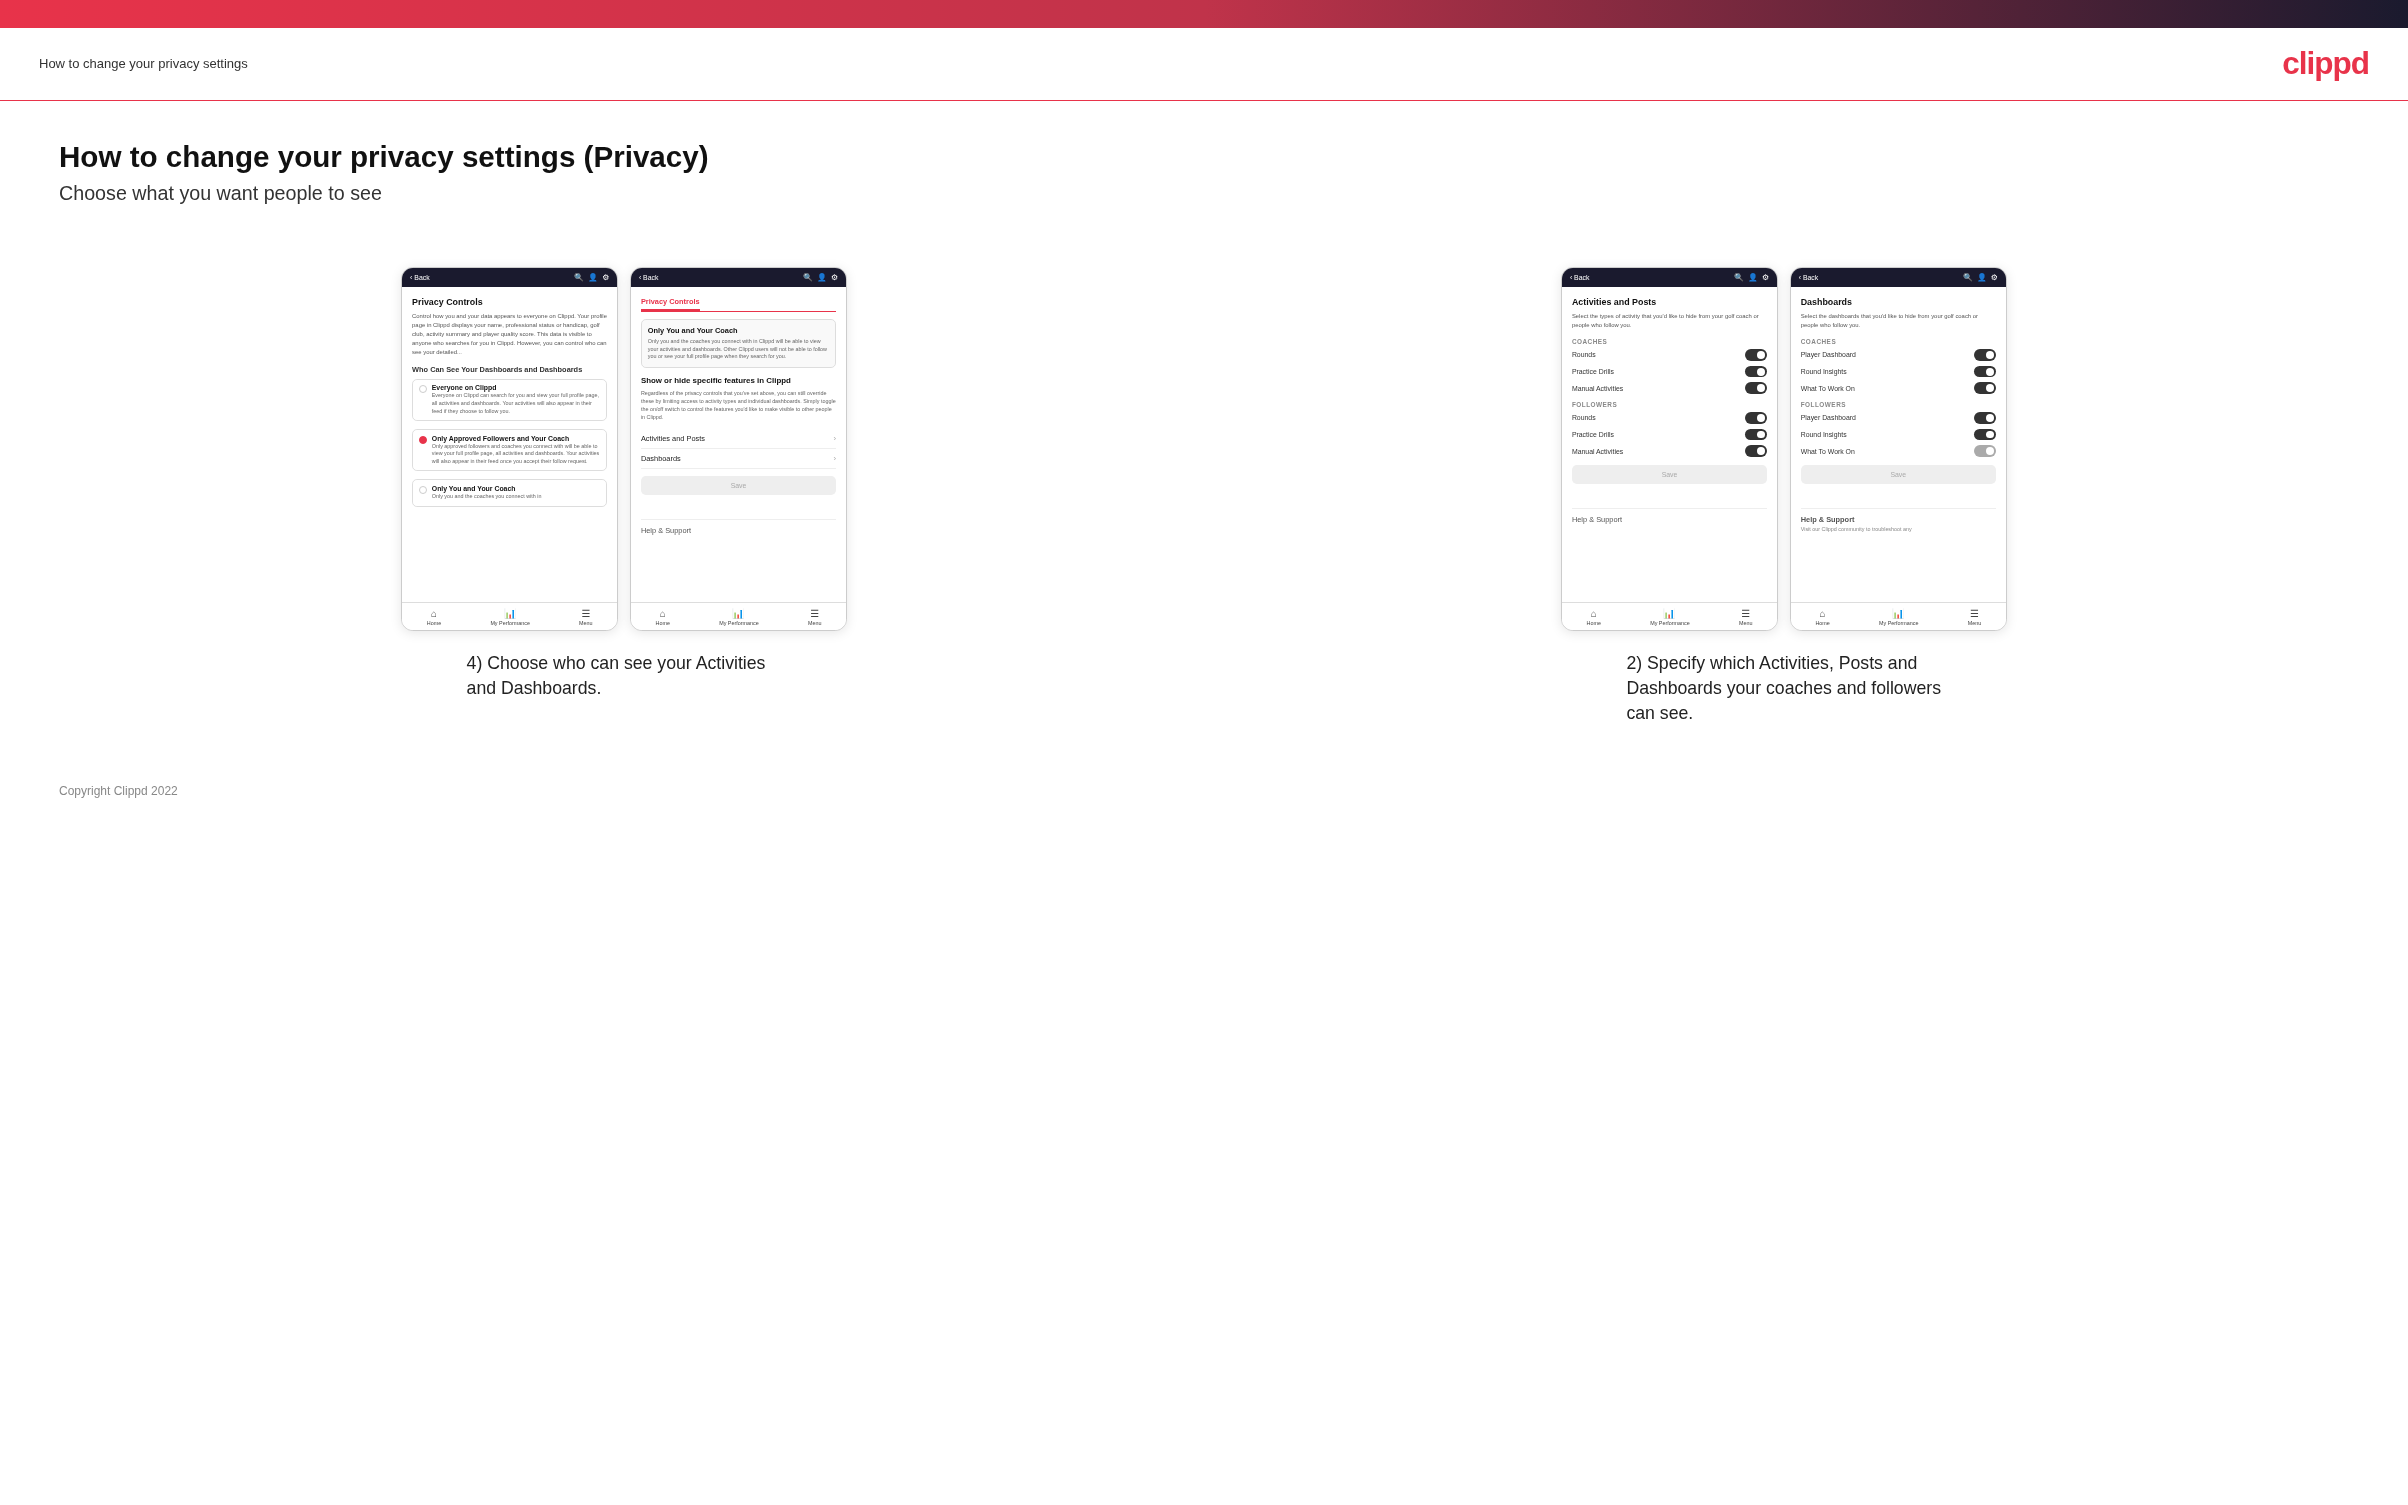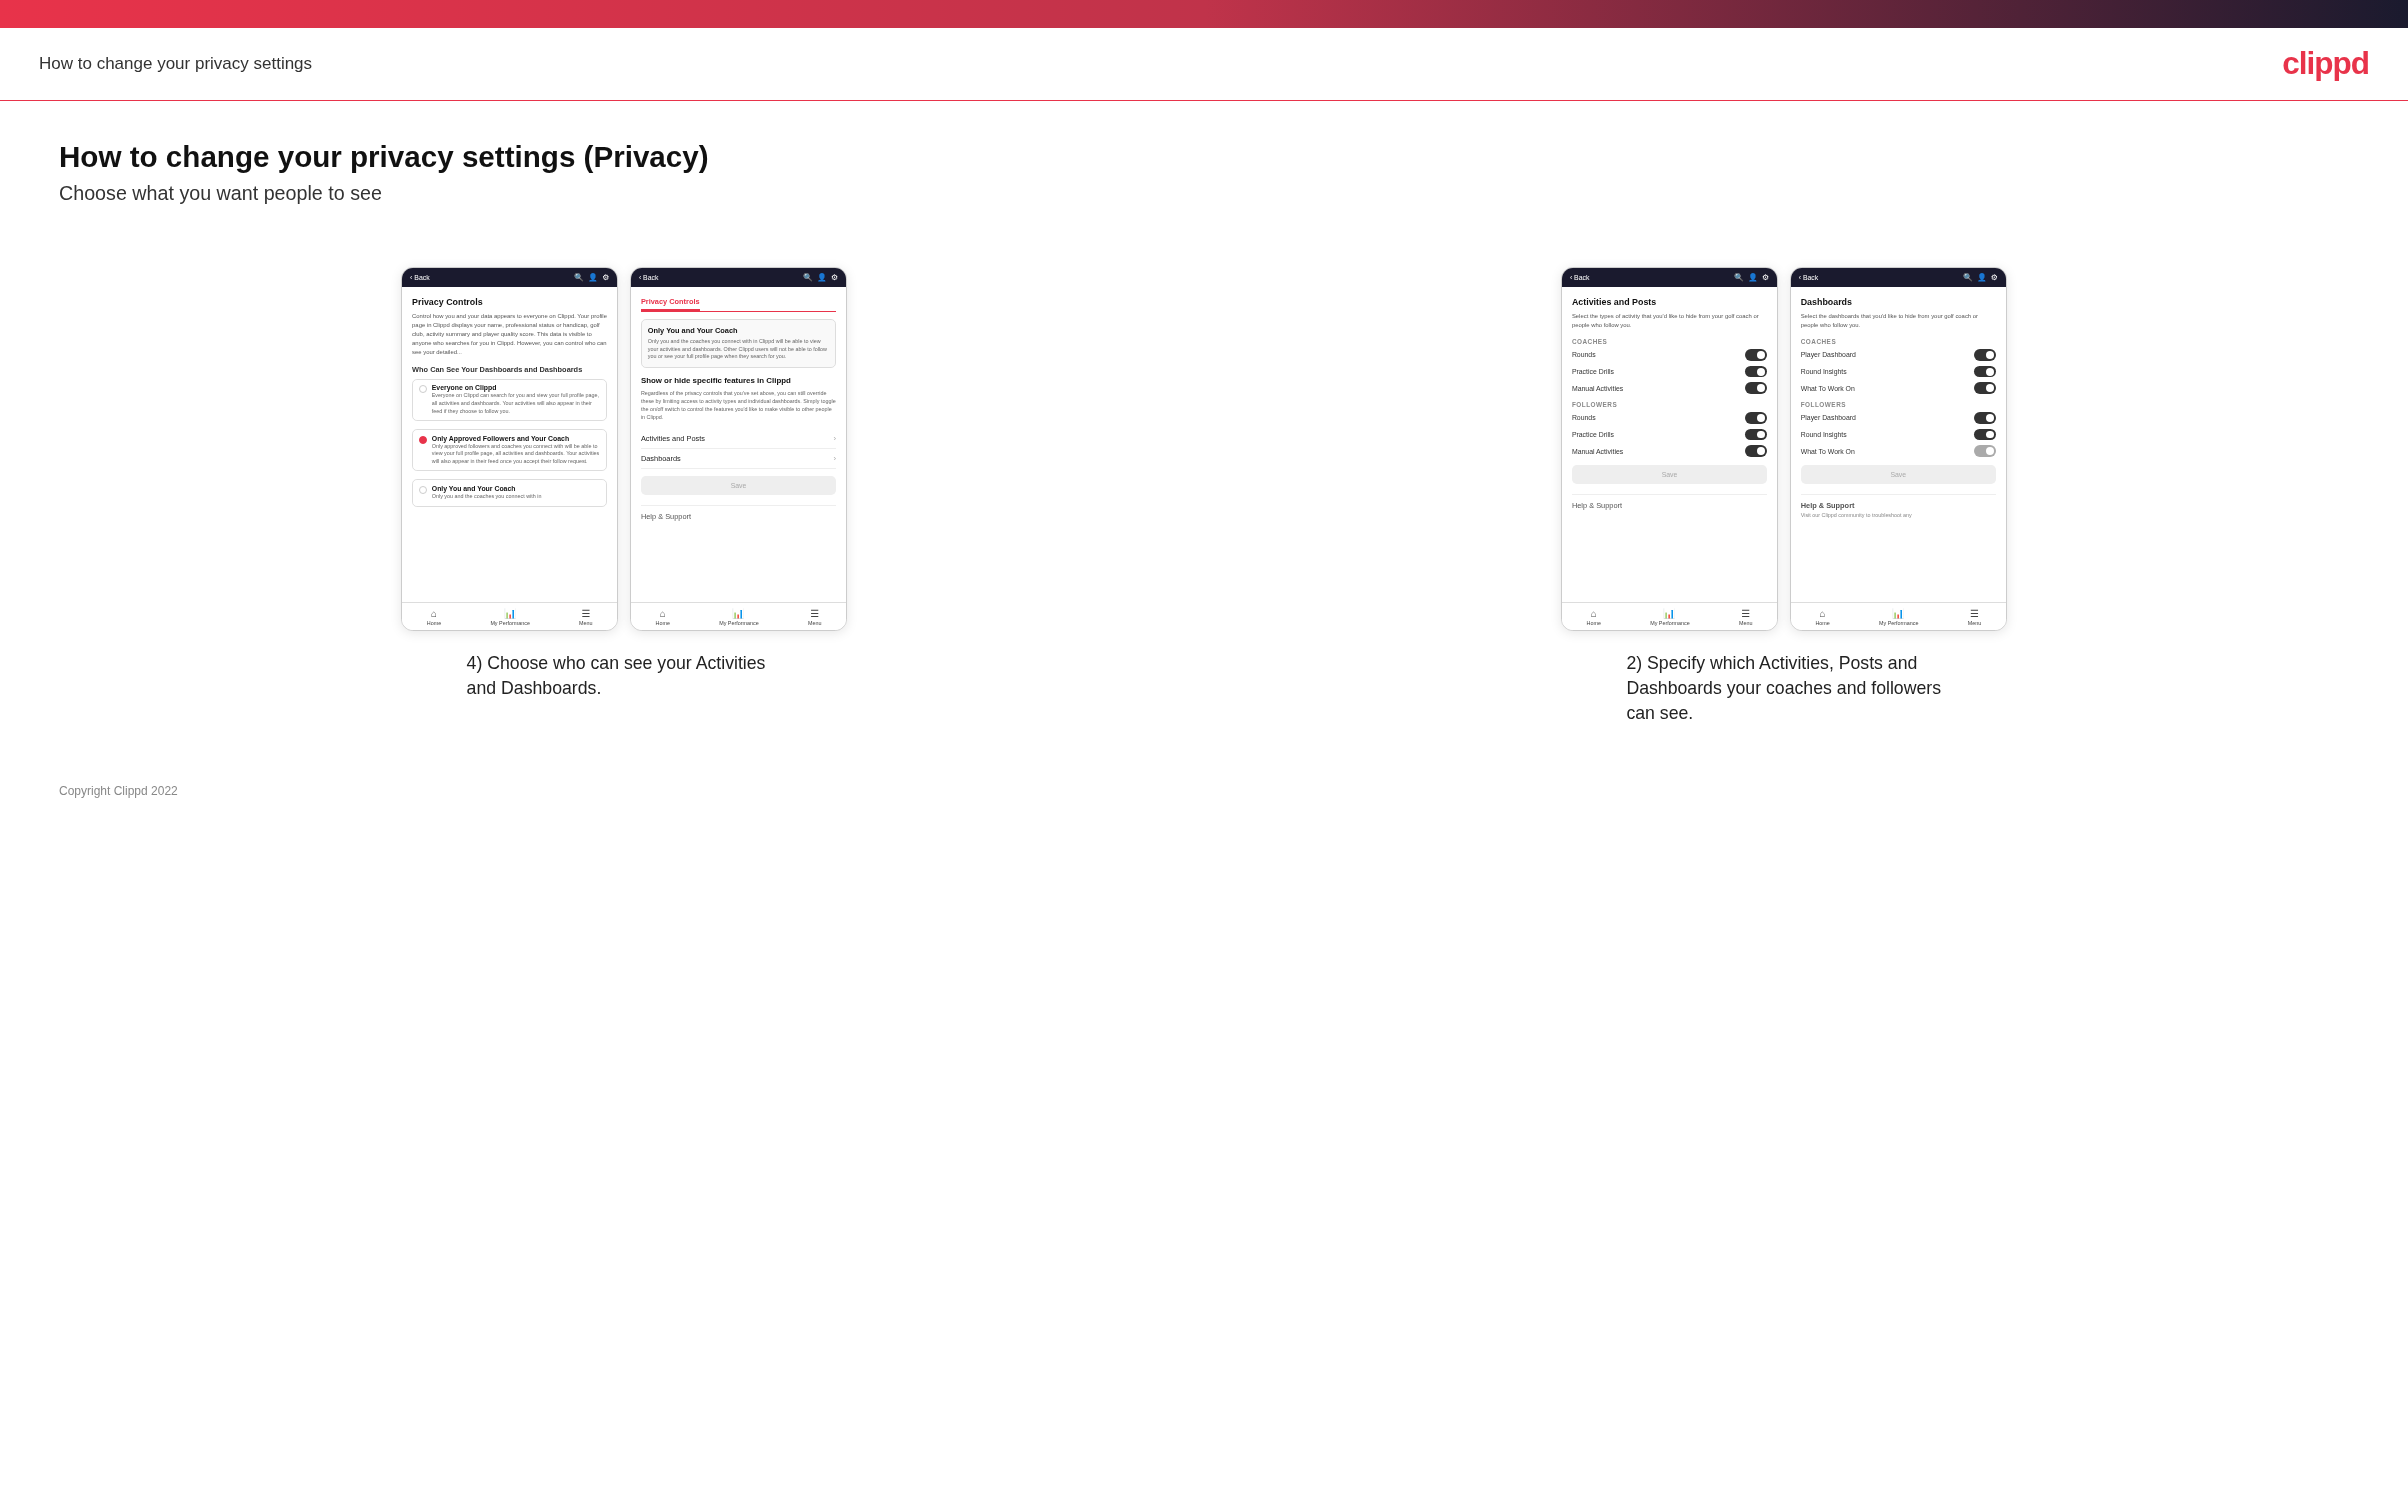--- a/index.html
+++ b/index.html
@@ -12,21 +12,21 @@
 
     .header {
       display: flex;
       align-items: center;
       justify-content: space-between;
       padding: 17.7px 39px;
       border-bottom: 1.5px solid #e8334a;
     }
 
     .header-title {
-      font-size: 17px;
+      font-size: 13px;
       color: #333;
     }
 
     .logo {
       font-size: 31.5px;
       font-weight: 700;
       color: #e8334a;
       letter-spacing: -1px;
     }
 
@@ -254,21 +254,21 @@
       border-radius: 4.9px;
       font-size: 6.9px;
       color: #aaa;
       text-align: center;
       margin-top: 7.9px;
     }
 
     .help-support {
       font-size: 7.4px;
       color: #555;
-      margin-top: 10px;
+      margin-top: 24px;
       padding-top: 5.9px;
       border-top: 1px solid #eee;
     }
 
     .option-box {
       border: 1px solid #ddd;
       border-radius: 4.9px;
       padding: 5.9px;
       margin-bottom: 5.9px;
       background: #f9f9f9;

